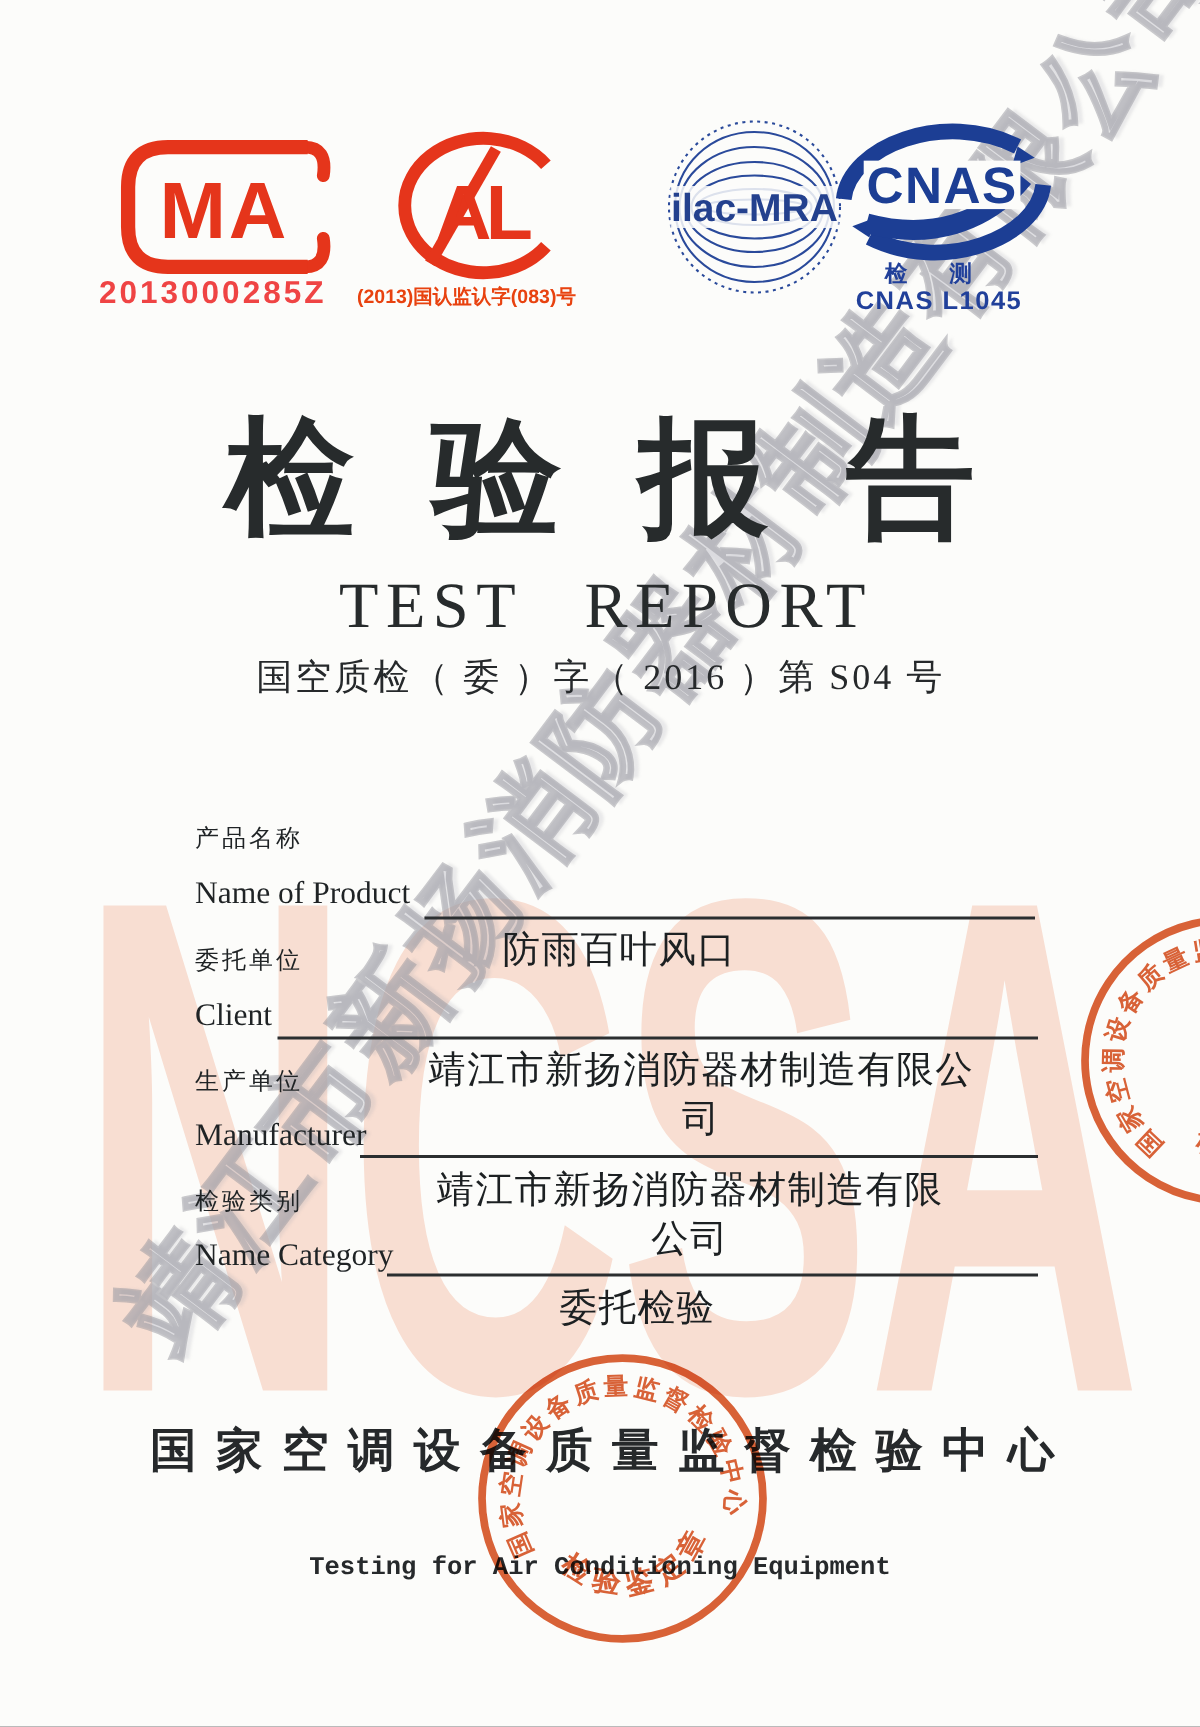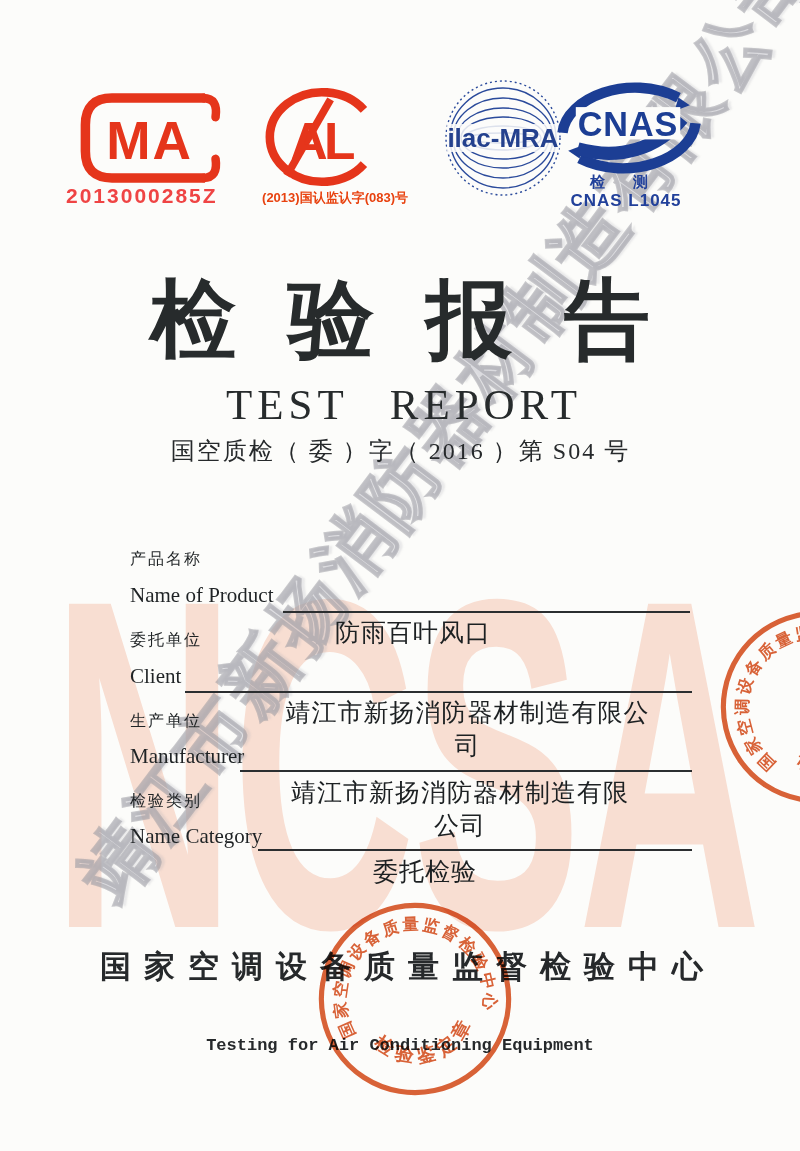--- a/index.html
+++ b/index.html
@@ -28,21 +28,21 @@
     user-select:none;
   }
   
   .mark{z-index:2;}
   .cma-code{
     left:66px;top:184px;width:168px;text-align:left;z-index:2;
     font-family:"Liberation Sans",sans-serif;font-weight:700;
     font-size:21px;letter-spacing:2px;color:#ef4444;
   }
   .cal-caption{
-    left:238px;top:189px;width:170px;text-align:right;z-index:2;
+    left:238px;top:189px;width:170px;text-align:left;z-index:2;
     font-family:"Liberation Sans",sans-serif;font-weight:700;
     font-size:13px;color:#e8420f;
   }
   .cnas-sub1{
     left:570px;top:173px;width:110px;text-align:center;z-index:2;
     font-family:"Liberation Sans",sans-serif;font-weight:700;
     font-size:15px;letter-spacing:12px;color:#21409a;
   }
   .cnas-sub2{
     left:556px;top:191px;width:140px;text-align:center;z-index:2;

